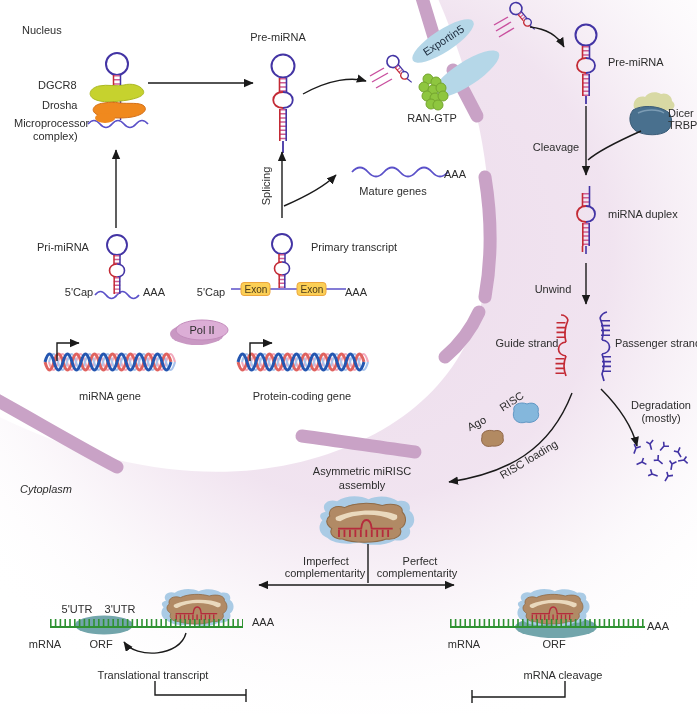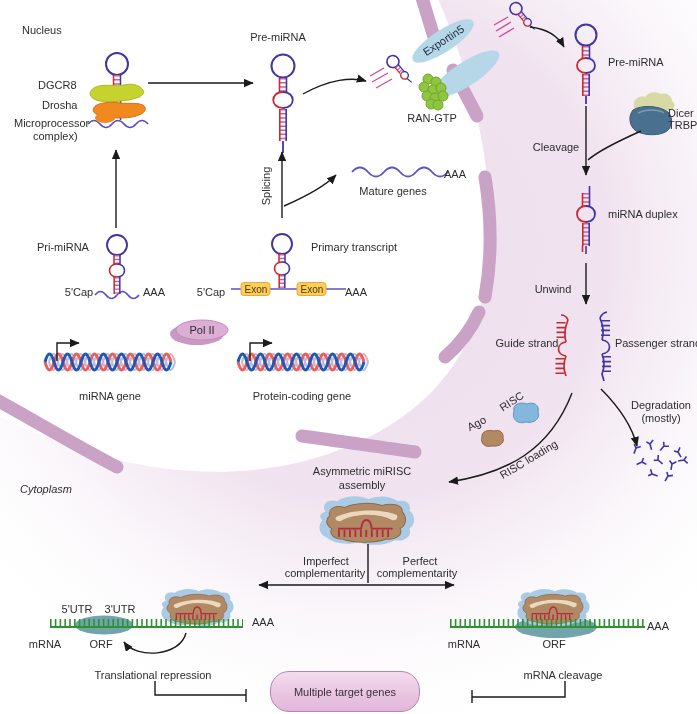--- a/index.html
+++ b/index.html
@@ -363,20 +363,17 @@
 <div class="lbl c" style="left:302px;top:390px;">Protein-coding gene</div>
 
 <div class="lbl c" style="left:77px;top:603px;">5'UTR</div>
 <div class="lbl c" style="left:120px;top:603px;">3'UTR</div>
 <div class="lbl c" style="left:45px;top:638px;">mRNA</div>
 <div class="lbl c" style="left:101px;top:638px;">ORF</div>
 <div class="lbl c" style="left:263px;top:616px;">AAA</div>
 <div class="lbl c" style="left:464px;top:638px;">mRNA</div>
 <div class="lbl c" style="left:554px;top:638px;">ORF</div>
 <div class="lbl c" style="left:658px;top:620px;">AAA</div>
-<div class="lbl c" style="left:153px;top:669px;">Translational repression</div>
+<div class="lbl c" style="left:153px;top:669px;">Translational transcript</div>
 <div class="lbl c" style="left:563px;top:669px;">mRNA cleavage</div>
 
-<div class="target-box">
-  <span>Multiple target genes</span>
+
 </div>
 
-</div>
-
 </body></html>

